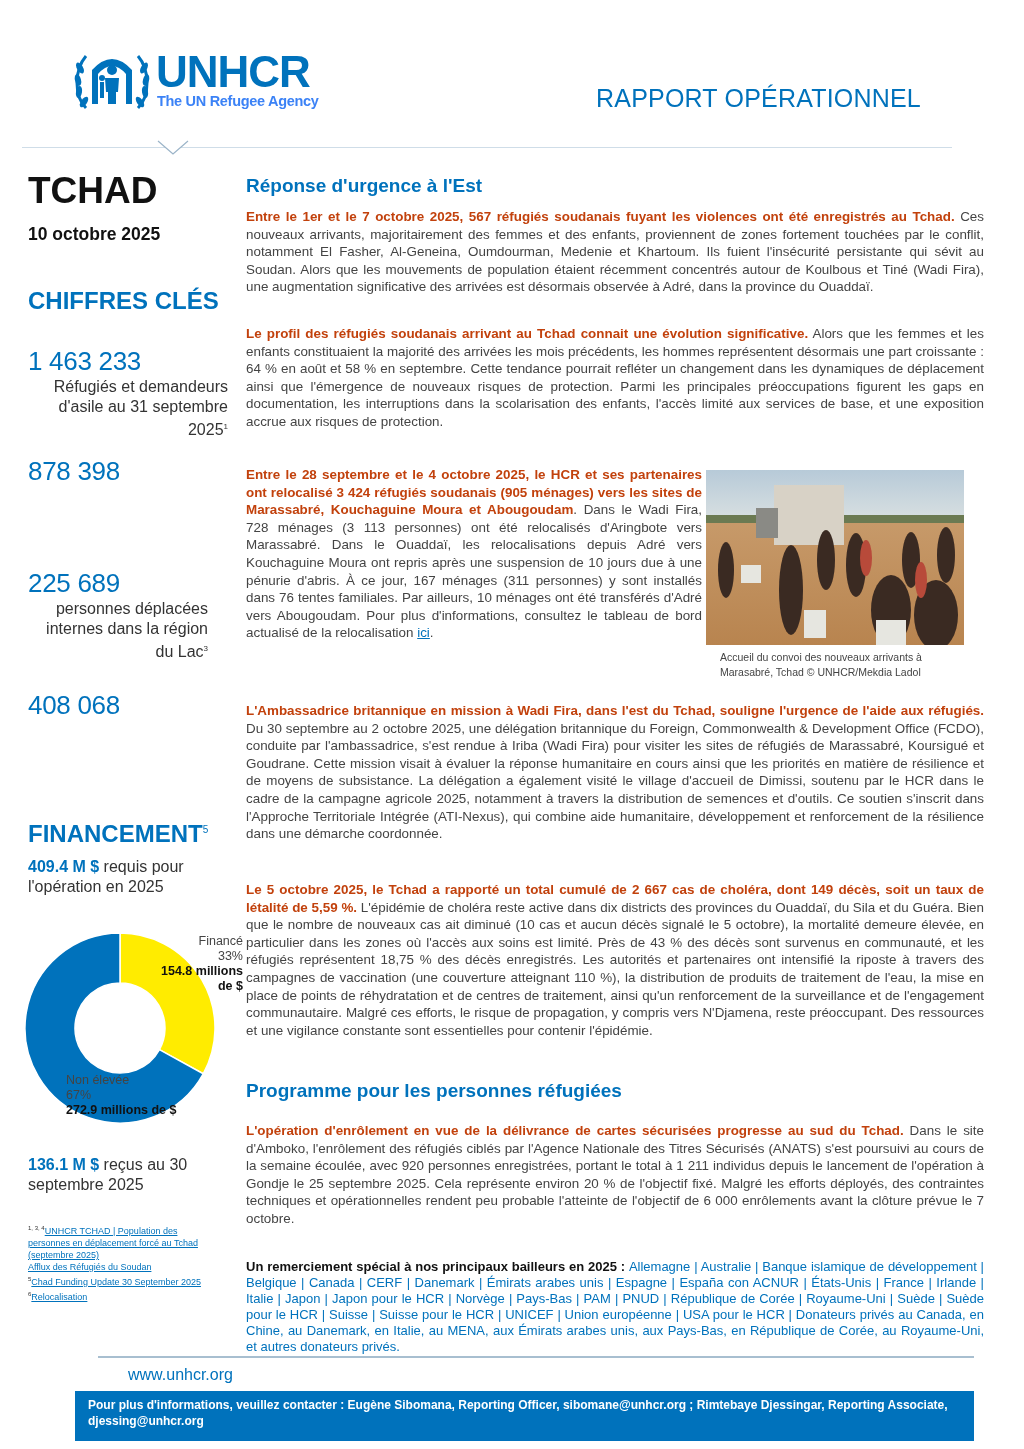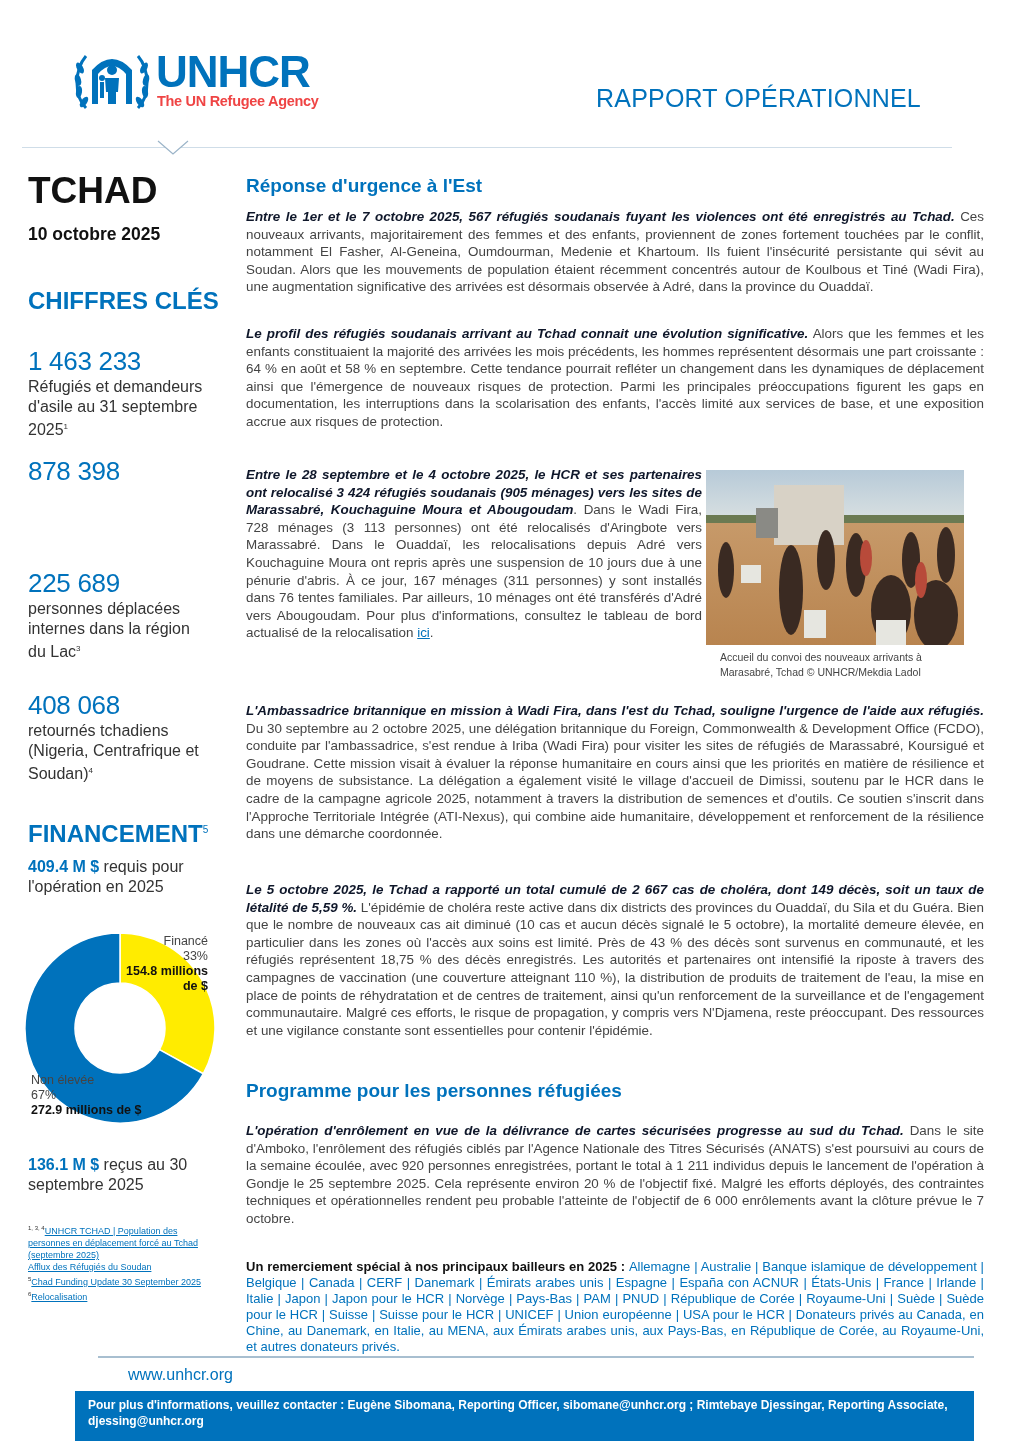--- a/index.html
+++ b/index.html
@@ -1,41 +1,41 @@
 <!DOCTYPE html>
 <html><head>
 <meta charset="utf-8">
 <style>
   html, body { margin:0; padding:0; background:#ffffff; }
   body { width:1024px; height:1449px; position:relative; overflow:hidden; font-family:"Liberation Sans", sans-serif; color:#333; }
   .abs { position:absolute; }
   .logo { left:72px; top:48px; width:270px; height:68px; }
   .logo-text { left:156px; top:50px; font-family:"Liberation Sans", sans-serif; font-weight:bold; font-size:44px; color:#0072bc; letter-spacing:-1px; line-height:44px; }
-  .logo-sub { left:157px; top:93px; font-weight:bold; font-size:14.5px; color:#ef4444; letter-spacing:-0.3px; }
+  .logo-sub { left:157px; top:93px; font-weight:bold; font-size:14.5px; color:#3b82f6; letter-spacing:-0.3px; }
   .report-title { left:596px; top:84px; font-size:25px; color:#0072bc; letter-spacing:0.2px; }
   .hr-top { left:22px; top:147px; width:930px; height:1px; background:#cfdde8; }
   .chev { left:157px; top:140px; }
   .country { left:28px; top:170px; font-size:37px; font-weight:bold; color:#111;text-align:center; }
   .date { left:28px; top:224px; font-size:17.5px; font-weight:bold; color:#111; }
   .kf-head { left:28px; top:287px; font-size:24px; font-weight:bold; color:#0072bc; }
   .kf-num { font-size:26px; color:#0072bc; font-weight:normal; letter-spacing:-0.3px; }
-  .kf-desc { font-size:16px; line-height:20px; color:#333; width:200px; }
+  .kf-desc { font-size:16px; line-height:20px; color:#333; width:200px;text-align:right; }
   .fin-head { left:28px; top:820px; font-size:24px; font-weight:bold; color:#0072bc; }
   .fin-head sup { font-size:10px; font-weight:normal; }
   .fin-req { left:28px; top:857px; font-size:16px; line-height:20px; width:200px; }
   .blue-b { color:#0072bc; font-weight:bold; }
-  .pie-lbl { font-size:12.5px; color:#444; line-height:15px; }
+  .pie-lbl { font-size:12.5px; color:#444; line-height:15px;margin-left:35px; }
   .received { left:28px; top:1155px; font-size:16px; line-height:20px; width:200px; }
   .footnotes { left:28px; top:1222px; font-size:9px; line-height:12px; width:180px; color:#0072bc; }
   .footnotes a { color:#0072bc; text-decoration:underline; }
   .footnotes sup { font-size:6px; color:#333; }
   .main { left:246px; width:738px; }
   .sec-title { font-size:19px; color:#0072bc; font-weight:bold; }
   .para { font-size:13.4px; line-height:17.6px; text-align:justify; color:#444; margin:0; }
-  .para b { color:#0f172a;font-style:italic; }
+  .para b { color:#c2410c; }
   .para a { color:#0072bc; text-decoration:underline; }
   .photo { left:706px; top:470px; width:258px; height:175px; overflow:hidden; }
   .caption { left:720px; top:650px; width:248px; font-size:10.5px; line-height:15px; color:#444; }
   .donors { font-size:13px; line-height:16px; color:#0072bc; text-align:justify; }
   .donors b { color:#111; }
   .donors .sep { color:#0072bc; }
   .hr-foot { left:98px; top:1356px; width:876px; height:2px; background:#a8bfd0; }
   .www { left:128px; top:1366px; font-size:16px; color:#0072bc; }
   .contact-bar { left:75px; top:1391px; width:899px; height:50px; background:#0072bc; }
   .contact-text { left:88px; top:1397px; width:880px; font-size:12px; line-height:16px; color:#fff; font-weight:bold; }
@@ -84,21 +84,20 @@
 </div>
 <div class="abs" style="left:28px;top:456px;">
   <div class="kf-num">878 398</div>
 </div>
 <div class="abs" style="left:28px;top:568px;">
   <div class="kf-num">225 689</div>
   <div class="kf-desc" style="width:180px"><span>personnes déplacées internes dans la région du Lac</span><sup style="font-size:8px">3</sup></div>
 </div>
 <div class="abs" style="left:28px;top:690px;">
   <div class="kf-num">408 068</div>
-  <div class="kf-desc" style="width:190px"><span>retournés tchadiens (Nigeria, Centrafrique et Soudan)</span><sup style="font-size:8px">4</sup></div>
 </div>
 
 <div class="abs fin-head"><span>FINANCEMENT</span><sup>5</sup></div>
 <div class="abs fin-req"><span class="blue-b">409.4 M $</span><span> requis pour l'opération en 2025</span></div>
 
 <svg class="abs" id="donut" style="left:20px;top:928px" width="200" height="200" viewBox="0 0 200 200">
     <path d="M100,5 A95,95 0 0 1 183.249134604167,145.76659903966296 L139.43380060197387,121.6789153345772 A45,45 0 0 0 100,55 Z" fill="#ffec00" stroke="#fff" stroke-width="1.5"></path>
     <path d="M183.249134604167,145.76659903966296 A95,95 0 1 1 99.99999999999999,5 L99.99999999999999,55 A45,45 0 1 0 139.43380060197387,121.6789153345772 Z" fill="#0072bc" stroke="#fff" stroke-width="1.5"></path>
   </svg>
 <div class="abs pie-lbl" style="left:120px;top:934px;width:88px;text-align:right">

